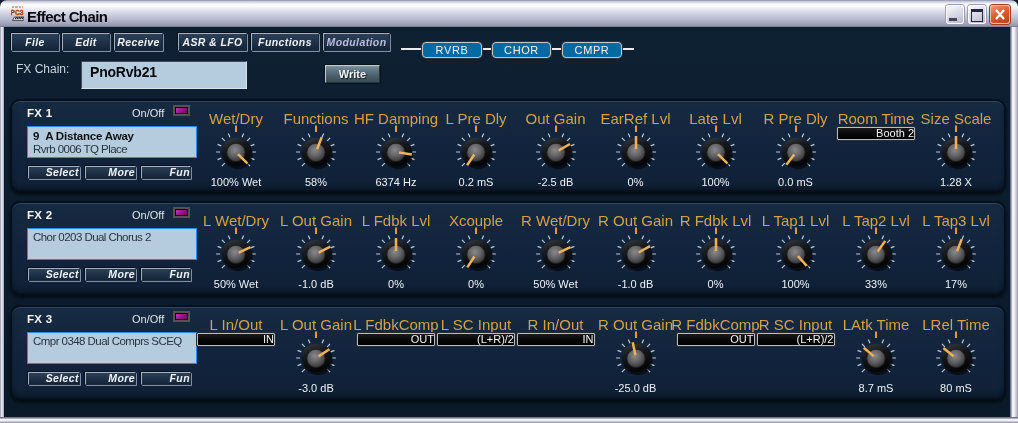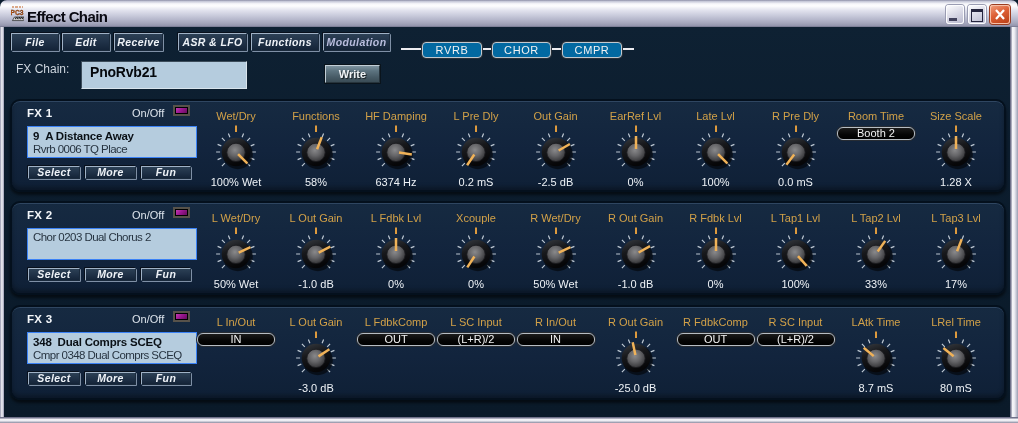--- a/index.html
+++ b/index.html
@@ -37,25 +37,25 @@
 .panel{left:10px;width:992px;background:linear-gradient(180deg,#162a41 0%,#12243d 55%,#0f2036 100%);
  border:2px solid #04101d;border-radius:10px;
  box-shadow:0 3px 3px rgba(0,0,0,0.55),inset 0 1px 0 rgba(110,140,175,0.3),inset 0 -3px 4px rgba(0,0,0,0.3);}
 .fxlab{left:27px;font-size:11.5px;font-weight:bold;color:#f4f7fa;letter-spacing:0.3px;}
 .onoff{left:132px;font-size:11px;color:#dde4ec;}
 .led{left:175px;width:11px;height:5px;background:linear-gradient(135deg,#c23cb2 0%,#9a1790 45%,#650d5e 100%);
  border:1px solid #000;box-shadow:0 0 0 2px #57524a;}
 .info{left:27px;width:163px;height:28px;background:#b5ccde;border:1px solid #3b82f6;padding:2px 0 0 5px;overflow:visible;}
 .info .l1{font-size:11.5px;font-weight:bold;color:#0a1016;line-height:14px;white-space:nowrap;letter-spacing:-0.2px;}
 .info .l2{font-size:11.5px;color:#273441;line-height:13px;white-space:nowrap;letter-spacing:-0.55px;}
-.sbtn{height:11px;font-size:10.5px;line-height:11px;}
-.klab{font-size:11px;color:#d2a148;text-align:center;white-space:nowrap;}
+.sbtn{height:11px;font-size:10.5px;line-height:11px;text-align:right;}
+.klab{font-size:15px;color:#d2a148;text-align:center;white-space:nowrap;}
 .kval{font-size:11px;color:#eef2f6;text-align:center;white-space:nowrap;}
-.drop{height:11px;background:linear-gradient(180deg,#1b1b1b,#050505 60%,#000);border:1px solid #b7bdc3;border-radius:6px;
- box-shadow:0 0 0 1px #272c33;color:#f2f2f2;font-size:11px;text-align:center;line-height:11px;}
+.drop{height:11px;background:linear-gradient(180deg,#1b1b1b,#050505 60%,#000);border:1px solid #b7bdc3;border-radius:1px;
+ box-shadow:0 0 0 1px #272c33;color:#f2f2f2;font-size:11px;text-align:right;line-height:11px;}
 .ksvg{width:56px;height:56px;}
 </style></head><body>
 <div class="abs" id="client"></div>
 <div class="abs" id="titlebar"></div>
 <div class="abs" id="bleft"></div>
 <div class="abs" id="bright"></div>
 <div class="abs" id="bbottom"></div>
 <div class="abs" id="title">Effect Chain</div>
 
 <svg class="abs" style="left:11px;top:6px" width="13" height="16" viewBox="0 0 13 16">
@@ -547,21 +547,20 @@
       <circle cx="28" cy="28" r="14.3" fill="url(#d)"></circle>
       <circle cx="28" cy="28.4" r="9.2" fill="url(#m)" stroke="#1c1c1f" stroke-width="0.8"></circle>
       <line x1="29.1" y1="25.2" x2="33.7" y2="13.1" stroke="#f0b258" stroke-width="2.5"></line>
     </svg></div>
 <div class="abs kval" style="left:896.0px;top:278px;width:120px">17%</div>
 <div class="abs panel" style="top:305px;height:91px"></div>
 <div class="abs fxlab" style="top:313px">FX 3</div>
 <div class="abs onoff" style="top:313px">On/Off</div>
 <div class="abs led" style="top:313px"></div>
 <div class="abs info" style="top:332px">
-    <div class="l1">348&nbsp;&nbsp;Dual Comprs SCEQ</div>
     <div class="l2">Cmpr 0348 Dual Comprs SCEQ</div>
   </div>
 <div class="abs btn sbtn" style="left:28px;top:372px;width:50px">Select</div>
 <div class="abs btn sbtn" style="left:85px;top:372px;width:49px">More</div>
 <div class="abs btn sbtn" style="left:141px;top:372px;width:48px">Fun</div>
 <div class="abs klab" style="left:176.0px;top:316px;width:120px">L In/Out</div>
 <div class="abs drop" style="left:197.0px;top:333px;width:76px">IN</div>
 <div class="abs klab" style="left:256.0px;top:316px;width:120px">L Out Gain</div>
 <div class="abs ksvg" style="left:288.0px;top:330.0px"><svg width="56" height="56" viewBox="0 0 56 56">
       <defs>

